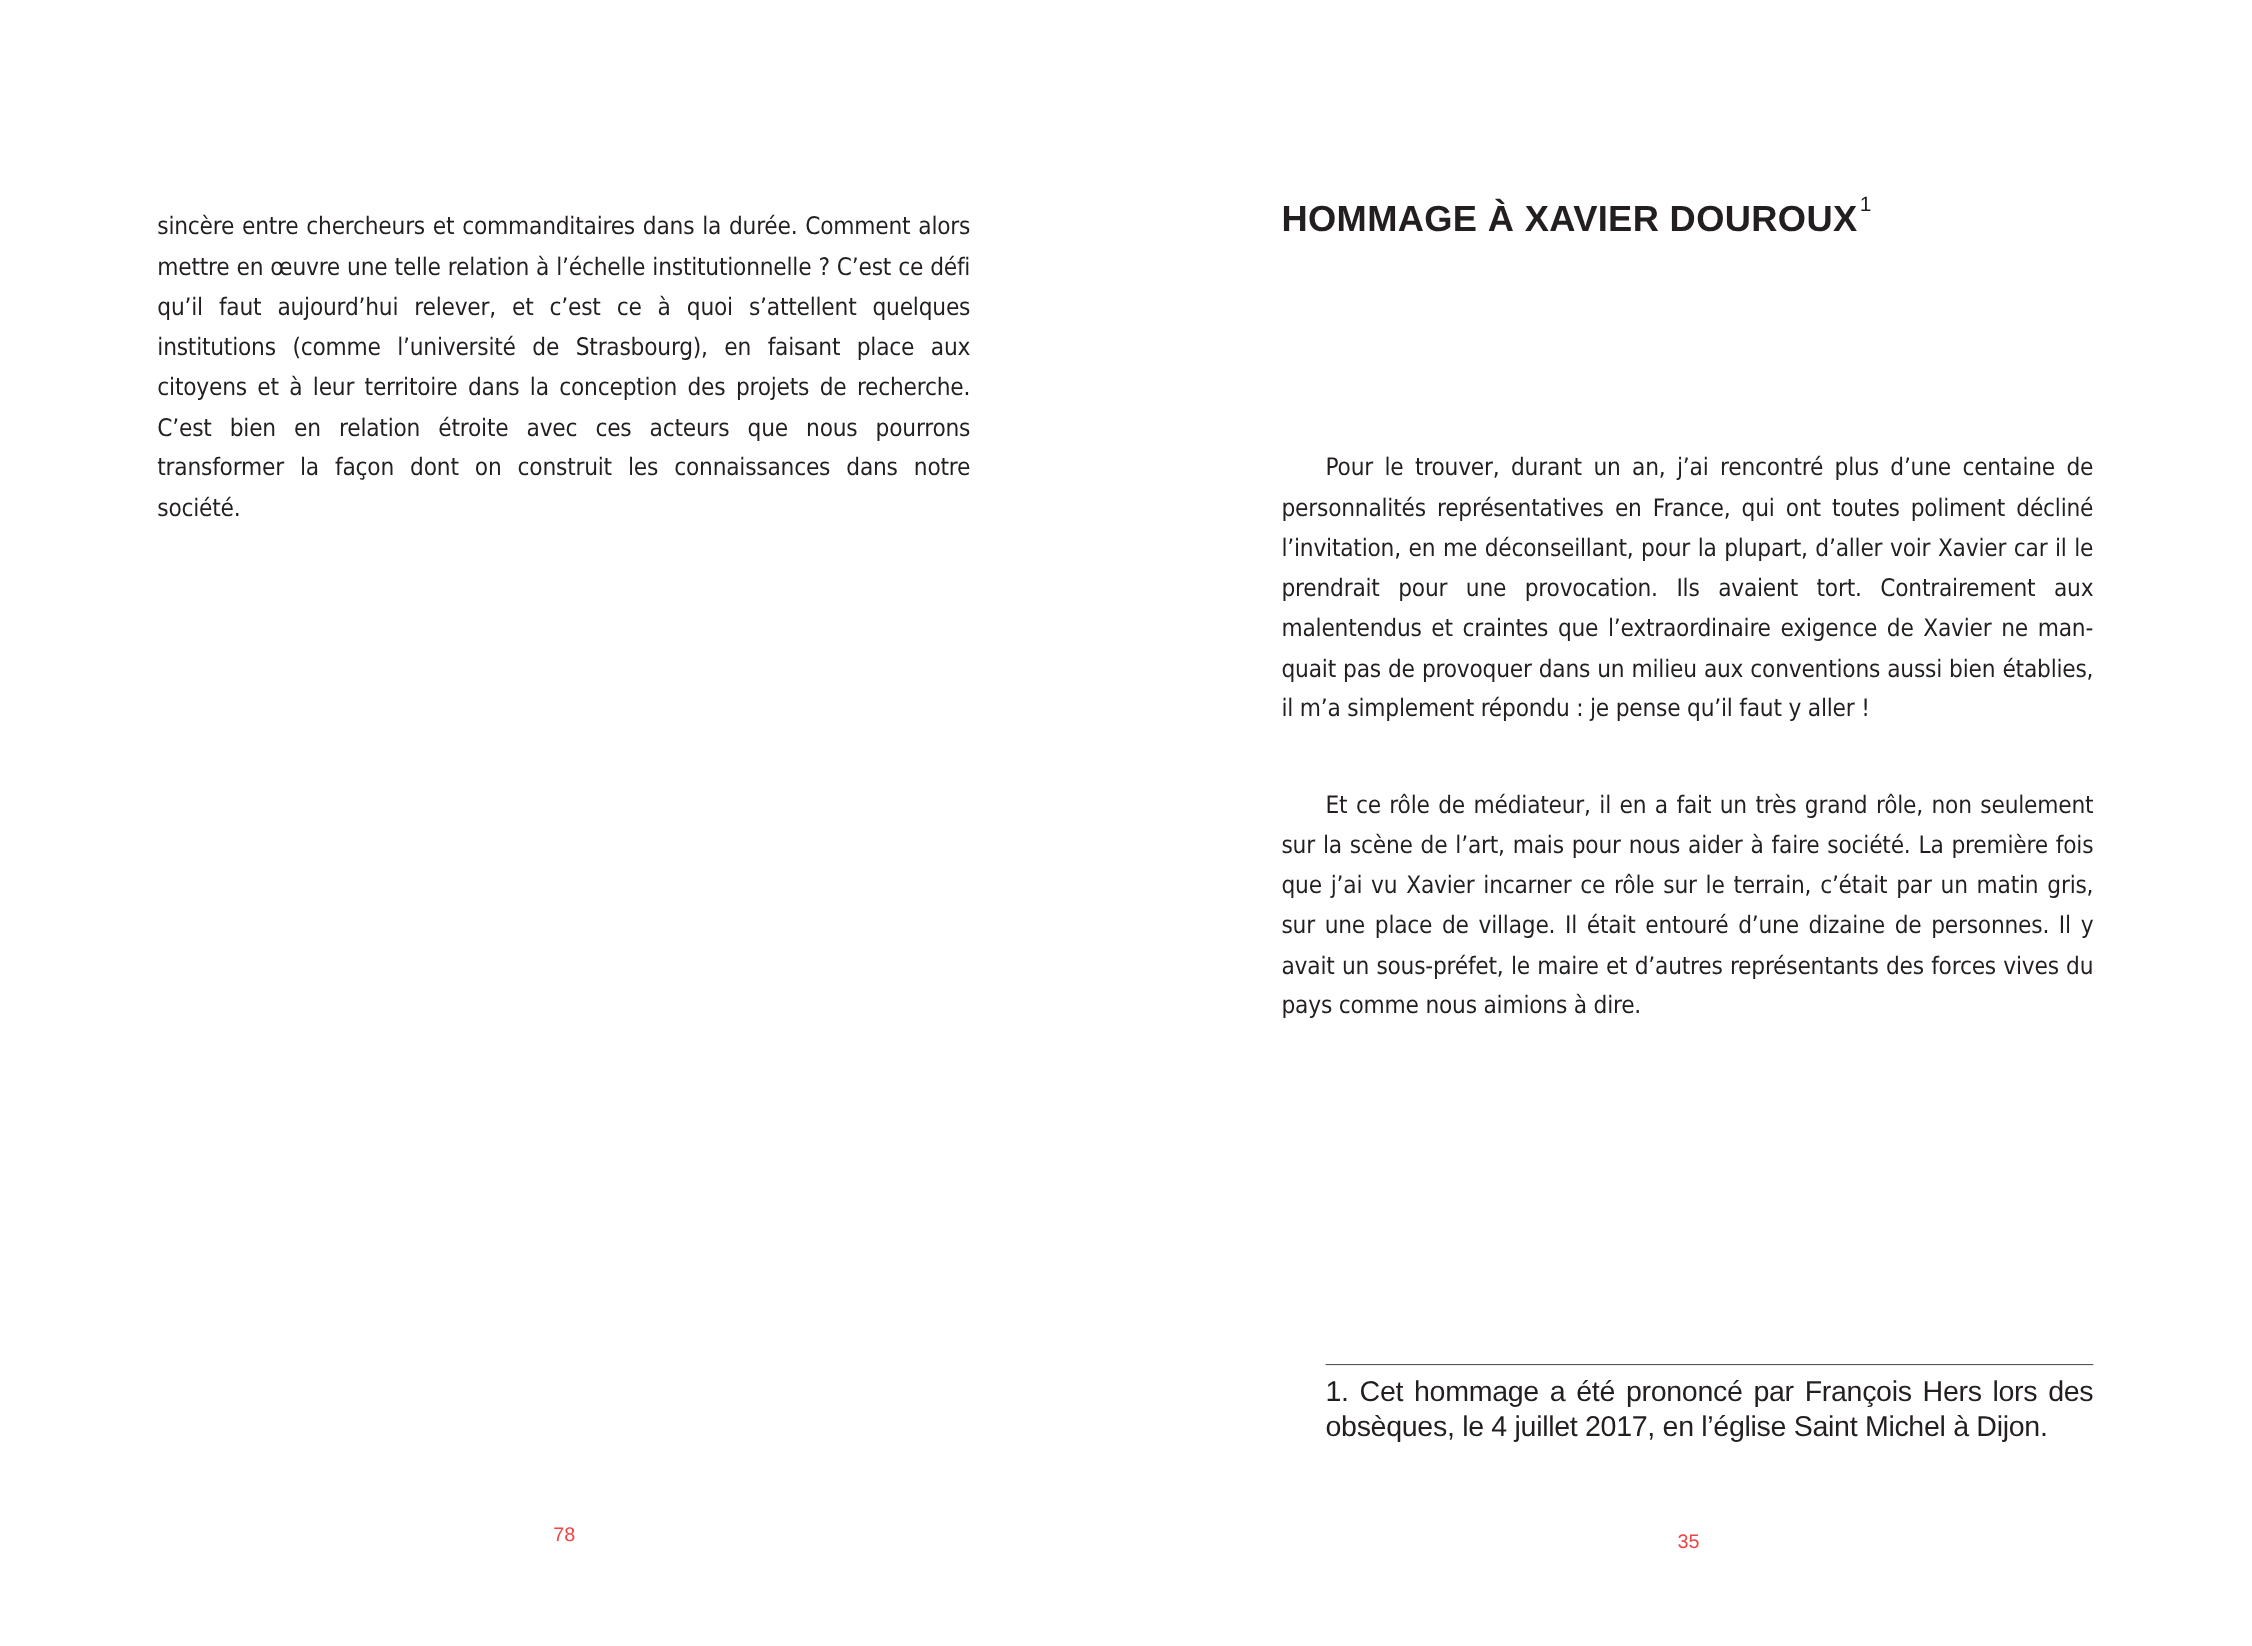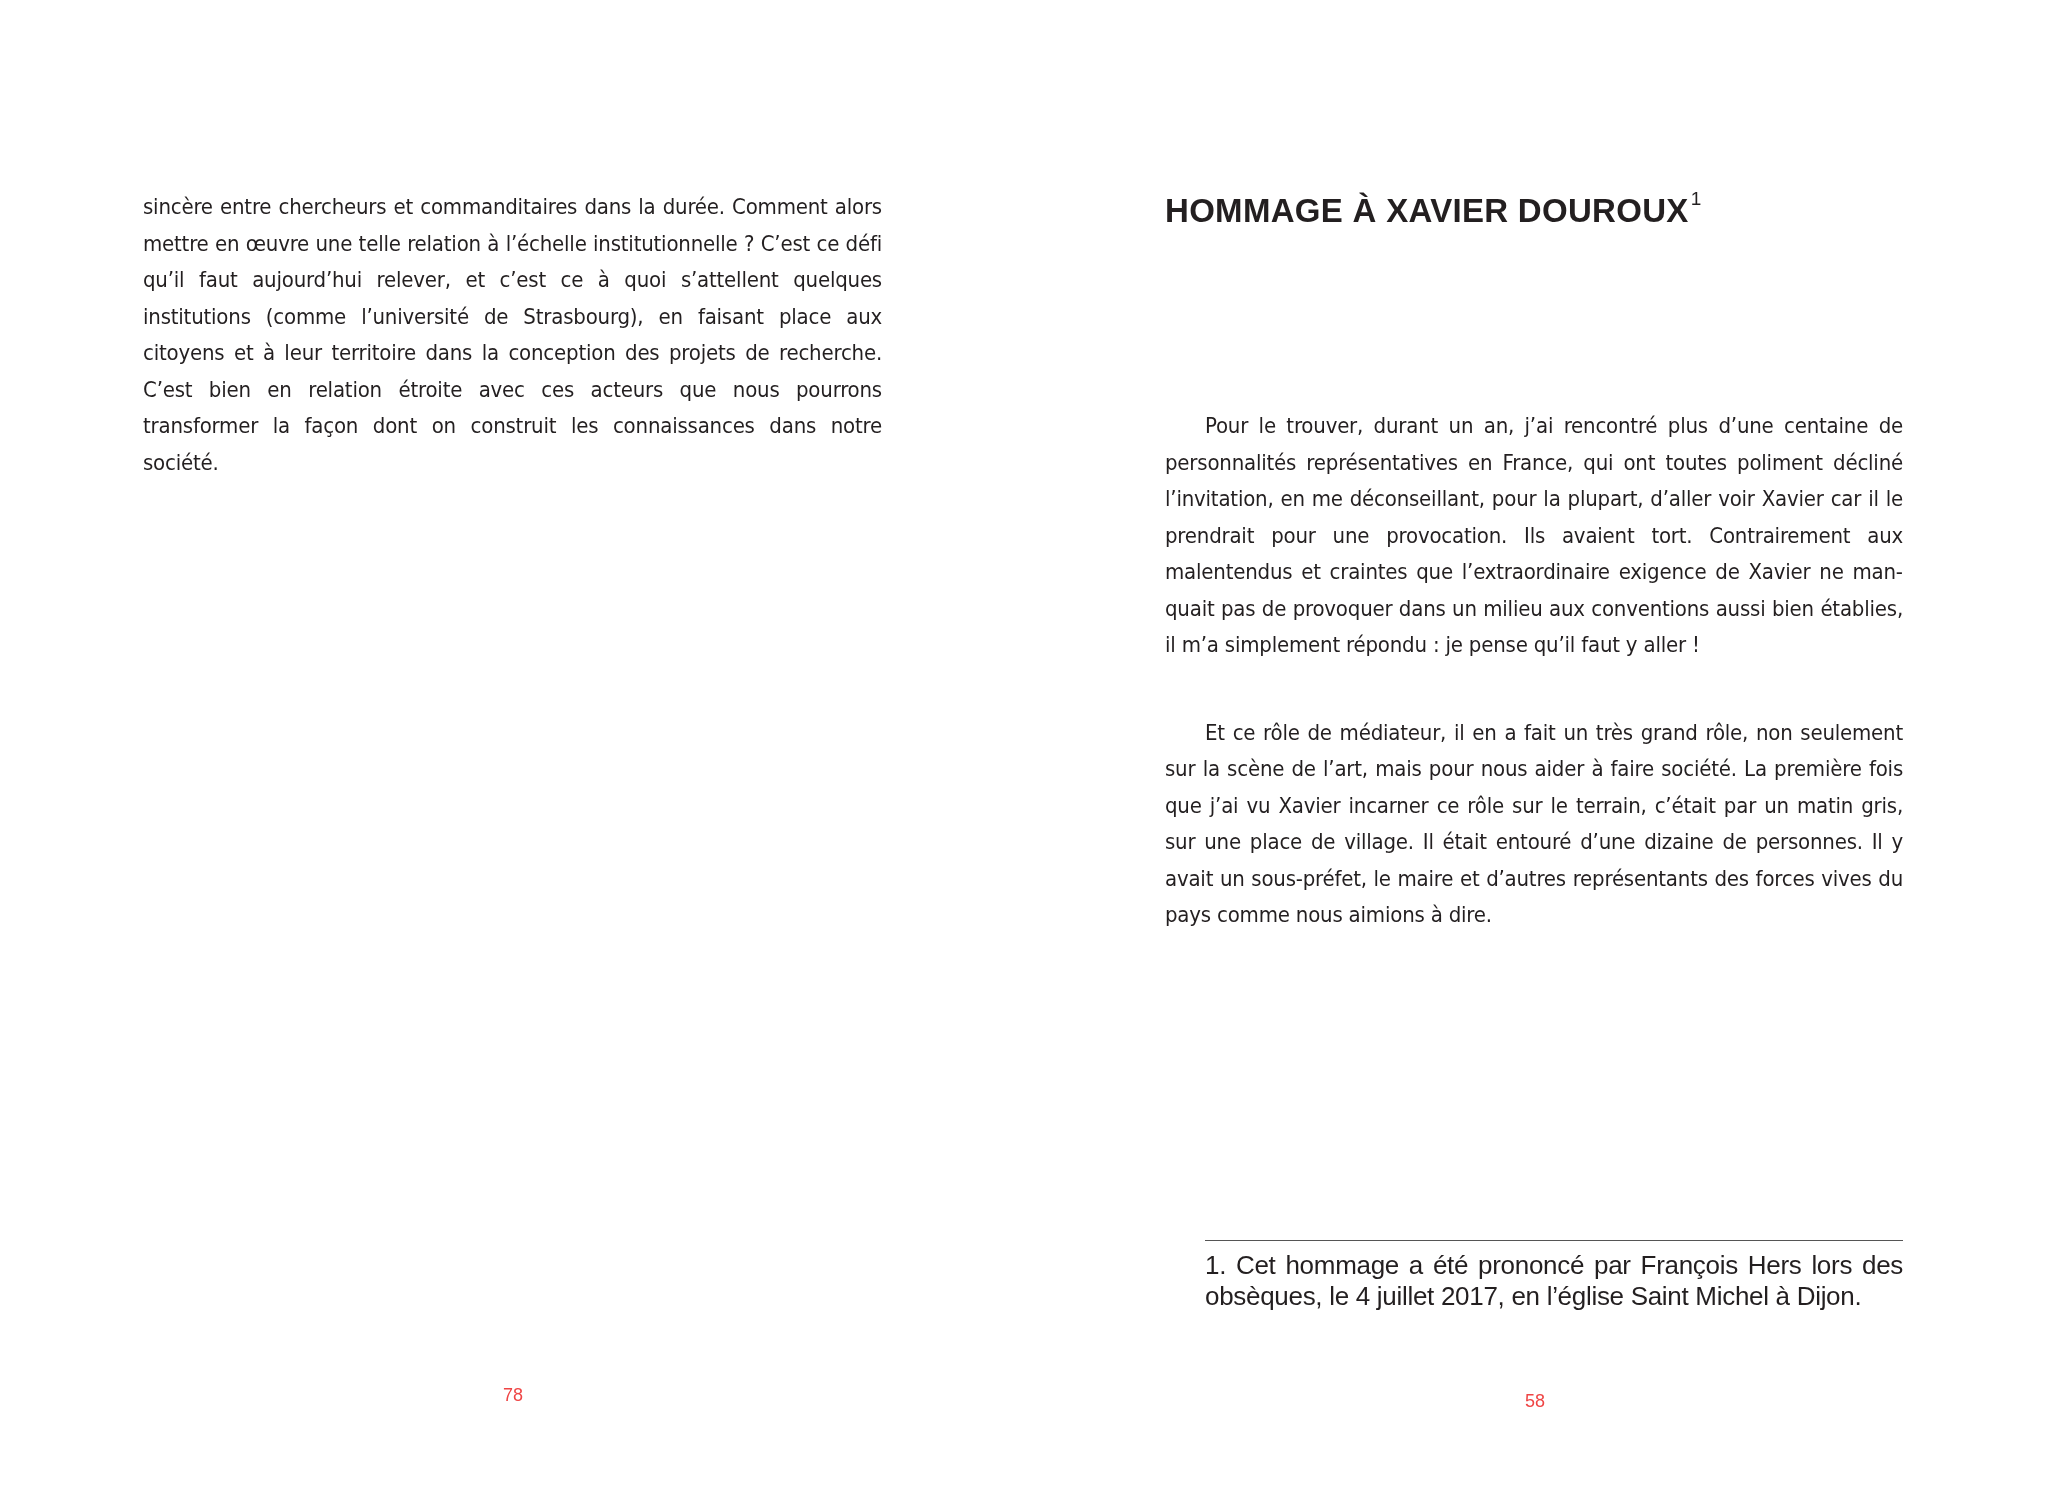--- a/index.html
+++ b/index.html
@@ -10,21 +10,21 @@
   .page-right { left:1023px; width:1024px; }
   .body-text { position:absolute; font-size:22px; line-height:36.5px; text-align:justify;
                font-family:"DejaVu Sans Condensed","Liberation Sans Narrow","Liberation Sans",sans-serif;
                letter-spacing:-0.2px; }
   .body-text p { margin:0; }
   .body-text p.indent { text-indent:40px; }
   .body-text p.gap { margin-top:51px; }
   .left-col { left:143px; top:189px; width:739px; }
   .right-col { left:142px; top:408px; width:738px; }
   .heading { position:absolute; left:142px; top:180px; font-size:33px; font-weight:bold;
-             letter-spacing:0.3px; white-space:nowrap;margin-top:12px; }
+             letter-spacing:0.3px; white-space:nowrap; }
   .heading sup { font-size:19px; font-weight:normal; vertical-align:top; position:relative; top:-4px; margin-left:2px; }
   .fn-rule { position:absolute; left:182px; top:1240px; width:698px; height:0; border-top:1.5px solid #555; }
   .footnote { position:absolute; left:182px; top:1250px; width:698px; font-size:26px; line-height:31px;
               text-align:justify; font-family:"Liberation Sans",sans-serif; letter-spacing:-0.3px; }
   .page-number { position:absolute; font-size:18px; font-family:"Liberation Sans",sans-serif; color:#ef4444; }
   .pn-left { left:503px; top:1385px; }
   .pn-right { left:502px; top:1391px; }
   .last-line { text-align-last:left; }
 </style>
 </head>
@@ -40,14 +40,14 @@
 <div class="page page-right">
   <div class="heading">
     <span>HOMMAGE À XAVIER DOUROUX</span><sup>1</sup>
   </div>
   <div class="body-text right-col">
     <p class="indent last-line">Pour le trouver, durant un an, j’ai rencontré plus d’une centaine de personnalités représentatives en France, qui ont toutes poliment décliné l’invitation, en me déconseillant, pour la plupart, d’aller voir Xavier car il le prendrait pour une provocation. Ils avaient tort. Contrairement aux malentendus et craintes que l’extraordinaire exigence de Xavier ne man­quait pas de provoquer dans un milieu aux conventions aussi bien établies, il m’a simplement répondu : je pense qu’il faut y aller !</p>
     <p class="indent gap last-line">Et ce rôle de médiateur, il en a fait un très grand rôle, non seulement sur la scène de l’art, mais pour nous aider à faire société. La première fois que j’ai vu Xavier incarner ce rôle sur le terrain, c’était par un matin gris, sur une place de village. Il était entouré d’une dizaine de personnes. Il y avait un sous-préfet, le maire et d’autres représentants des forces vives du pays comme nous aimions à dire.</p>
   </div>
   <div class="fn-rule"></div>
   <div class="footnote last-line">1. Cet hommage a été prononcé par François Hers lors des obsèques, le 4 juillet 2017, en l’église Saint Michel à Dijon.</div>
-  <div class="page-number pn-right">58</div>
+  <div class="page-number pn-right">35</div>
 </div>
 
 </body></html>

